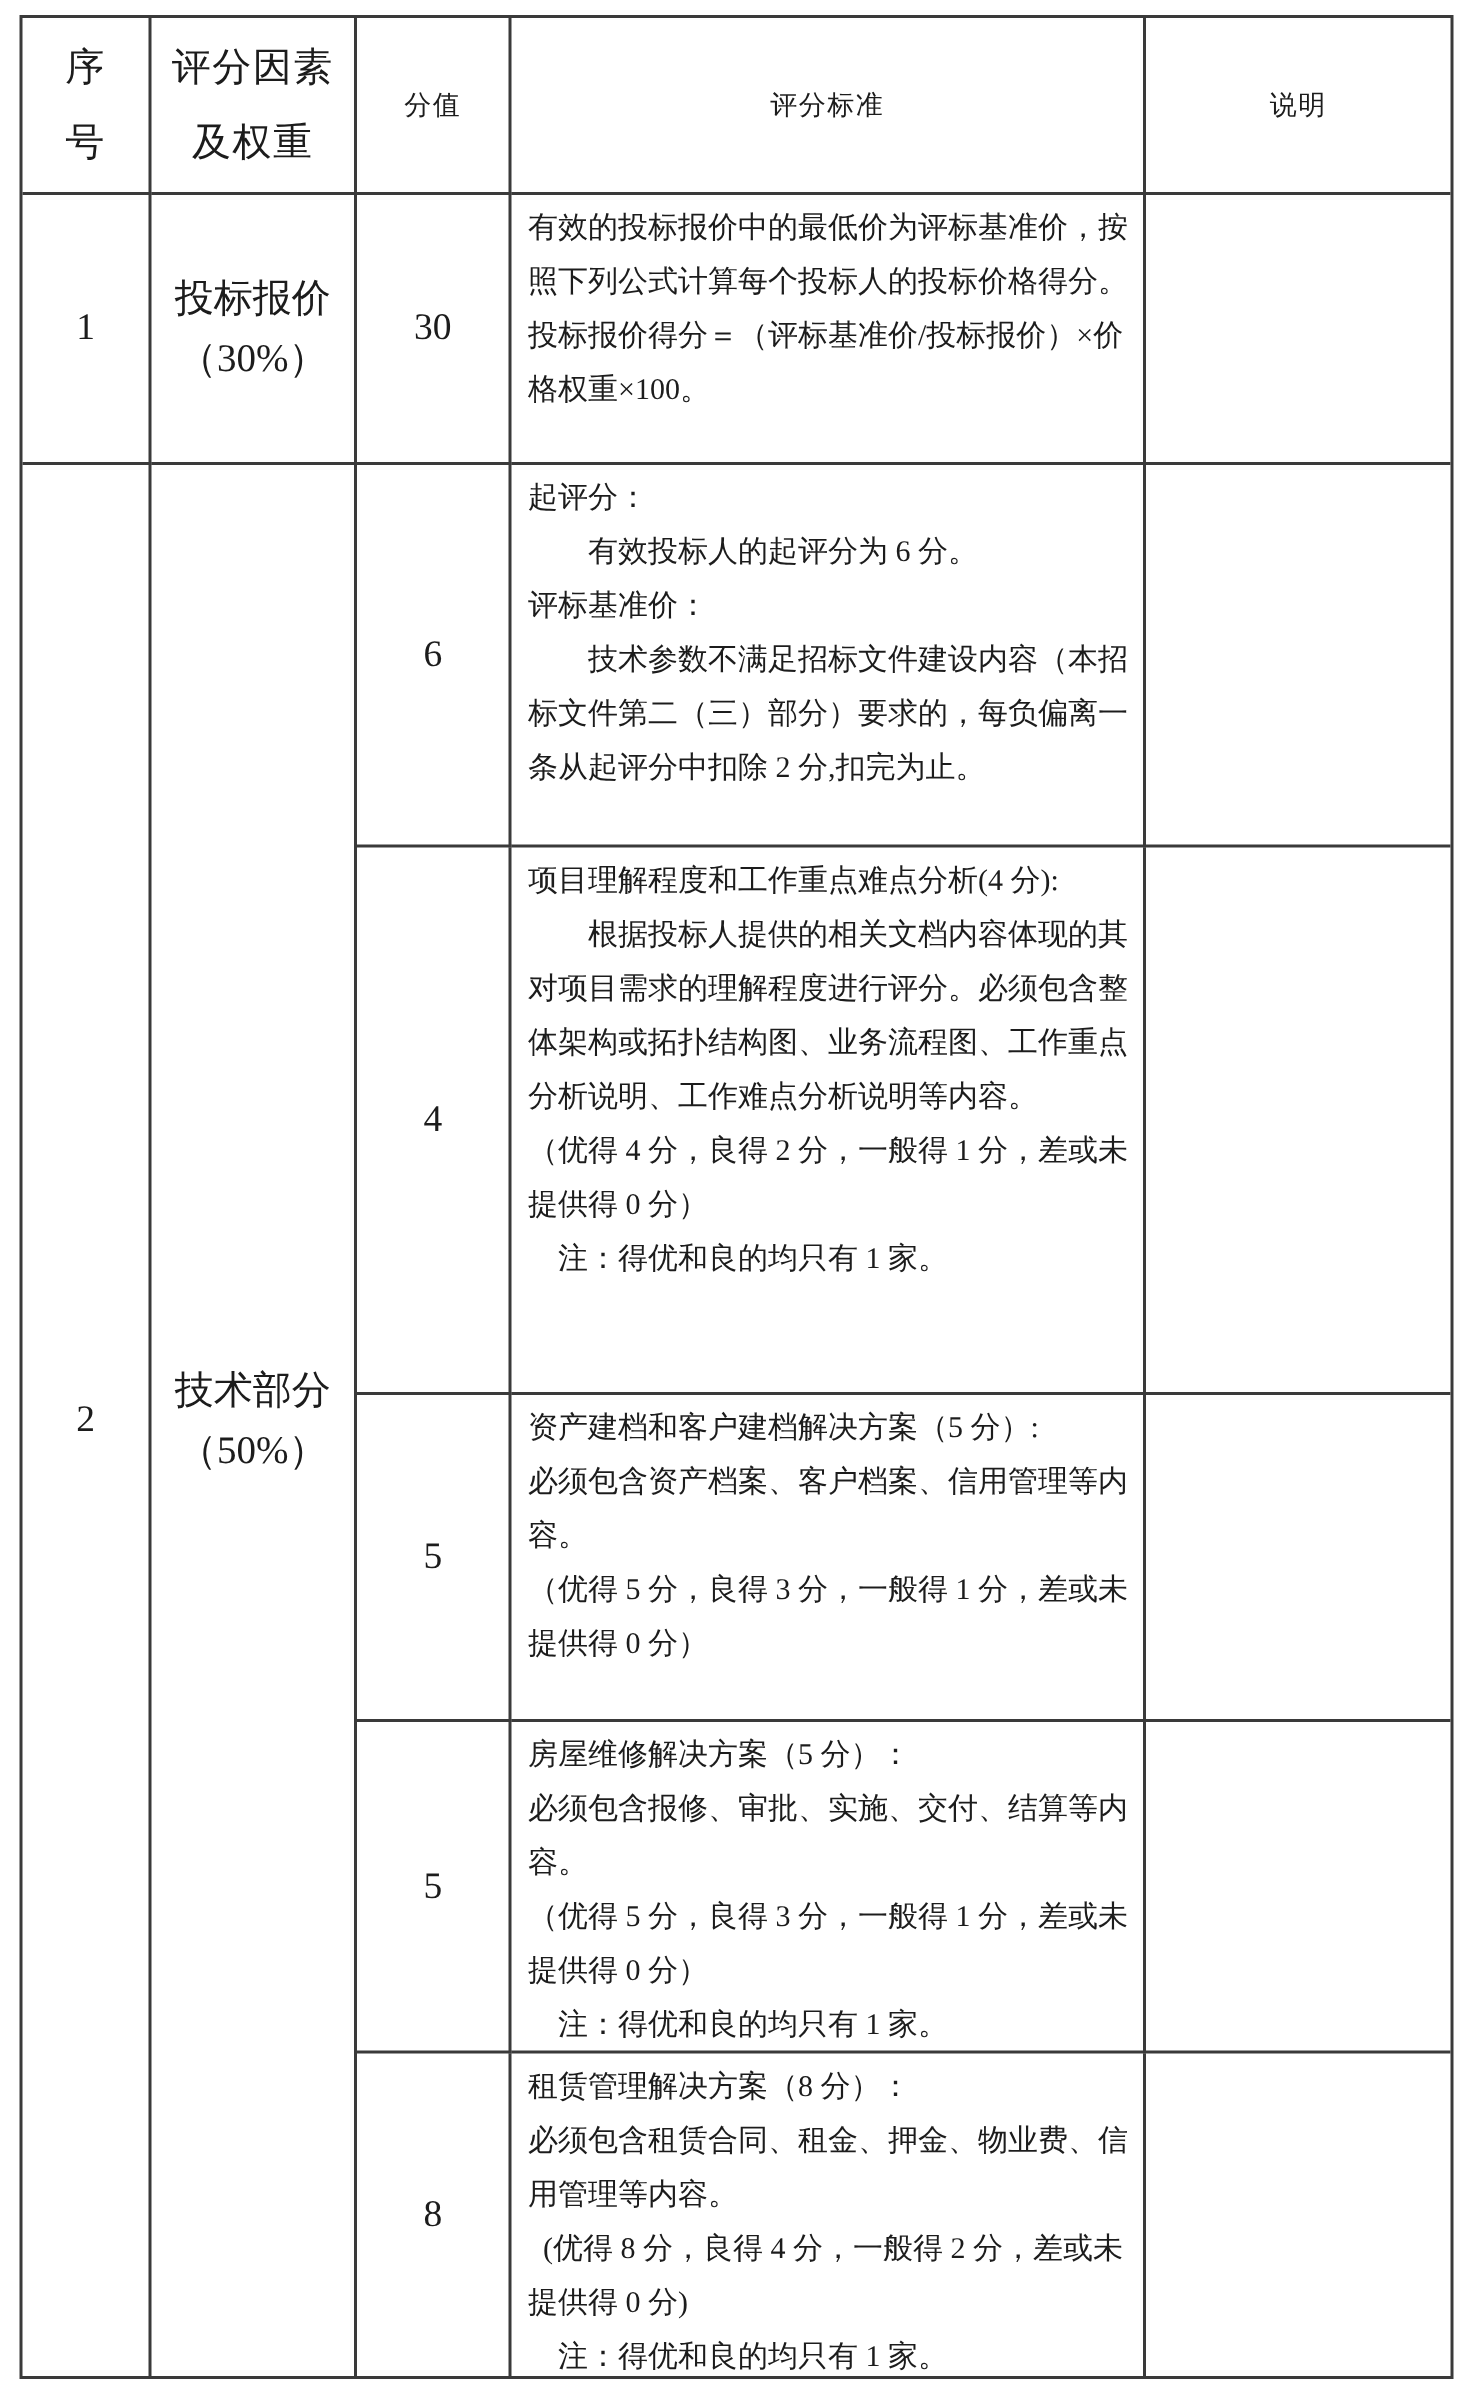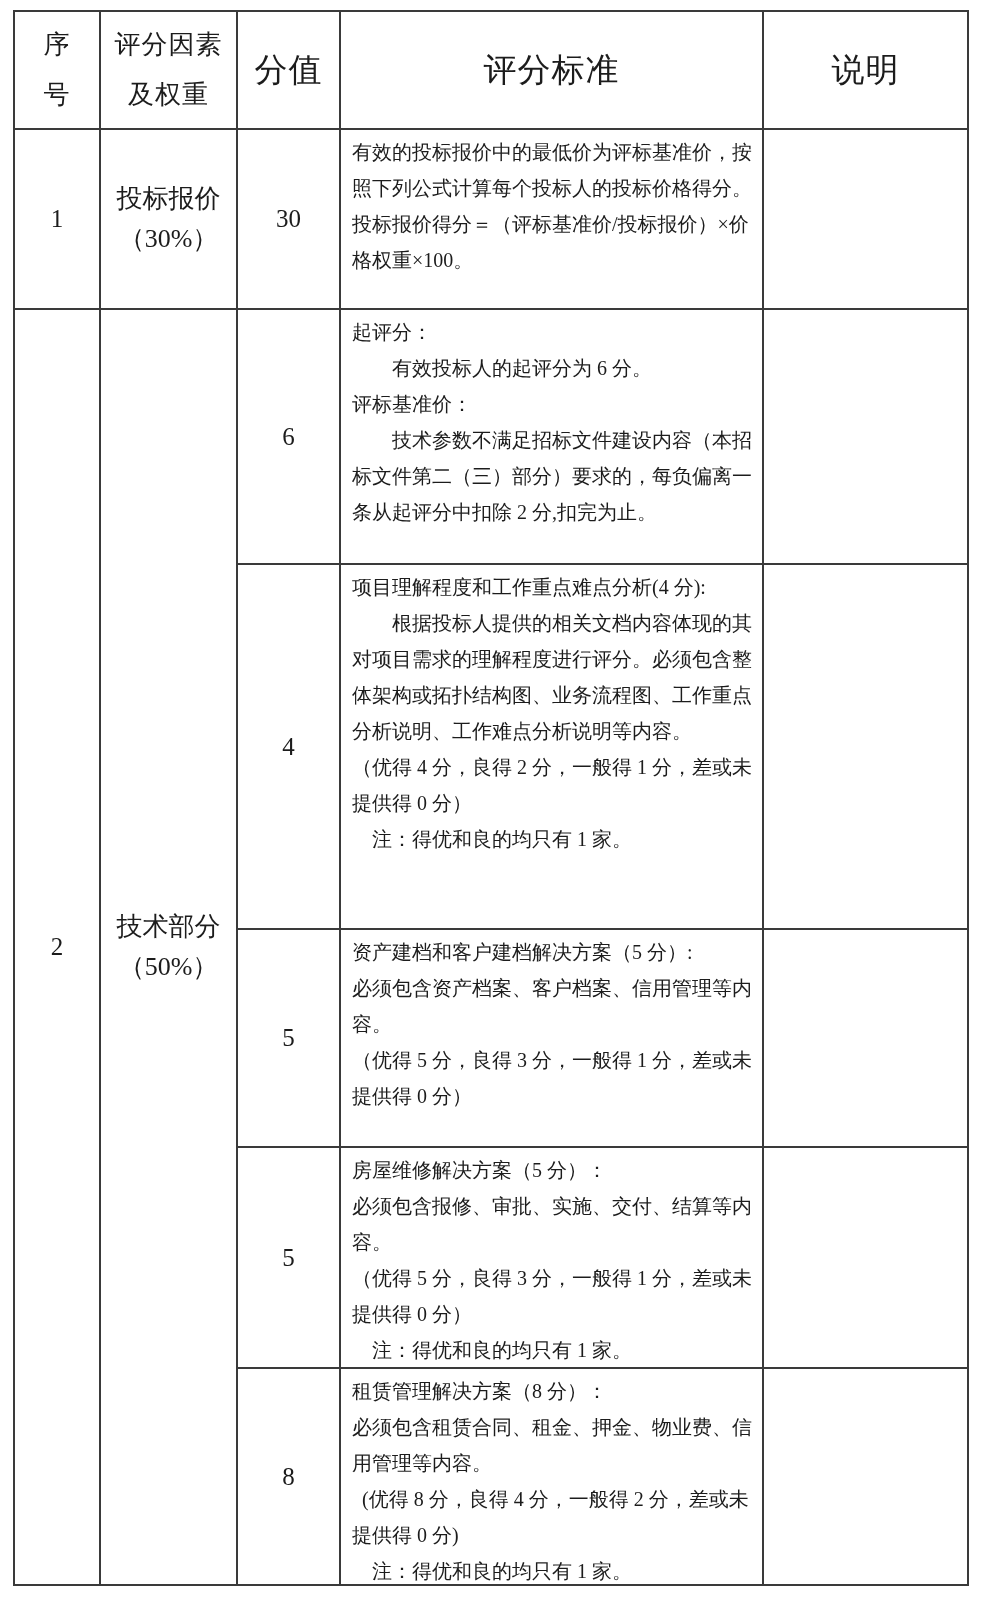--- a/index.html
+++ b/index.html
@@ -27,21 +27,21 @@
     overflow:hidden;
   }
   .no-r{border-right:none;}
   .no-b{border-bottom:none;}
   .center{
     display:flex;flex-direction:column;
     align-items:center;justify-content:center;
     text-align:center;
   }
   .hdr{font-size:26px;line-height:50px;letter-spacing:1px;}
-  .hdr-one{font-size:33px;letter-spacing:1px;}
+  .hdr-one{font-size:18px;letter-spacing:1px;}
   .factor{font-size:26px;line-height:40px;}
   .num{font-size:25px;}
   .crit{
     padding:4px 4px 0 11px;
     font-size:20px;
     line-height:36px;
     text-align:left;
   }
   .crit p{margin:0;}
   .ind2{text-indent:2em;}

